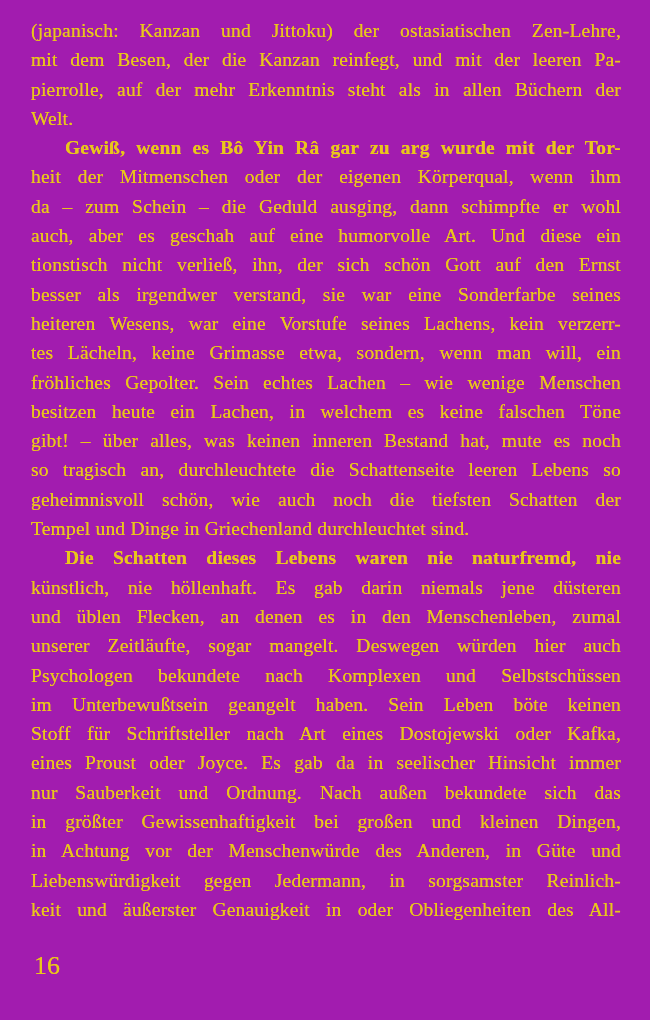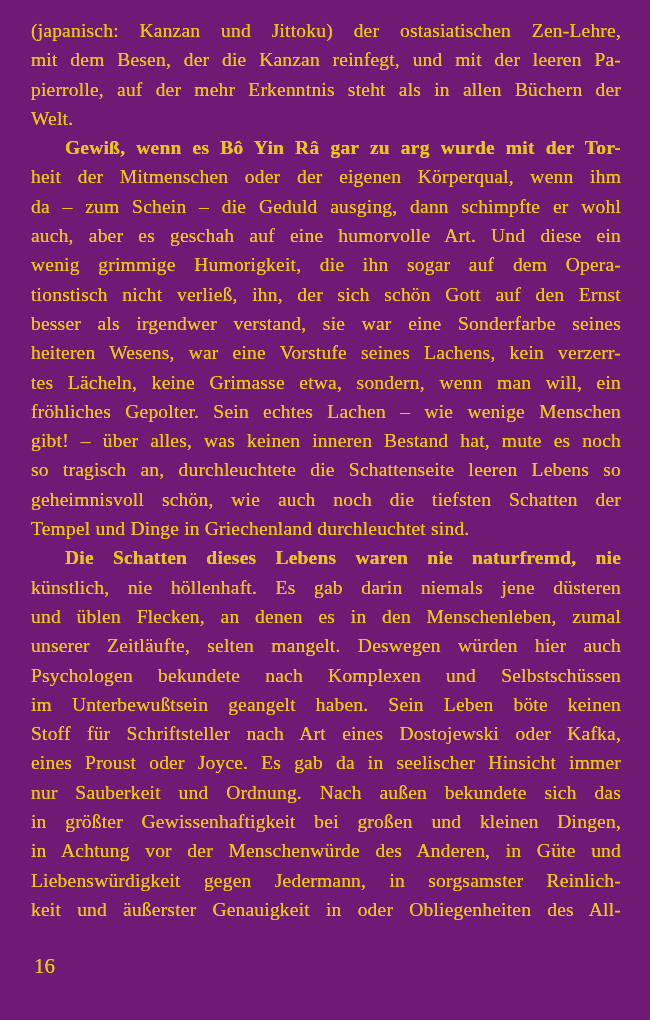--- a/index.html
+++ b/index.html
@@ -36,52 +36,52 @@
     text-align-last: left;
   }
   .line.indent {
     text-indent: 34px;
     font-weight: bold;
   }
   .page-number {
     position: absolute;
     left: 34px;
     top: 952px;
-    font-size: 21px;
+    font-size: 26px;
     line-height: 28px;
     text-shadow: 0 0 0.6px currentColor;
   }
 </style>
 </head>
 <body>
 
-<div class="book-page" style="background: #701a75; color: rgb(233, 197, 28);">
+<div class="book-page" style="background: #a21caf; color: rgb(233, 197, 28);">
   <div class="text-block" id="text-block">
       <div class="line">(japanisch: Kanzan und Jittoku) der ostasiatischen Zen-Lehre,</div>
       <div class="line">mit dem Besen, der die Kanzan reinfegt, und mit der leeren Pa-</div>
       <div class="line">pierrolle, auf der mehr Erkenntnis steht als in allen Büchern der</div>
       <div class="line para-end">Welt.</div>
       <div class="line indent">Gewiß, wenn es Bô Yin Râ gar zu arg wurde mit der Tor-</div>
       <div class="line">heit der Mitmenschen oder der eigenen Körperqual, wenn ihm</div>
       <div class="line">da – zum Schein – die Geduld ausging, dann schimpfte er wohl</div>
       <div class="line">auch, aber es geschah auf eine humorvolle Art. Und diese ein</div>
-      <div class="line">wenig grimmige Humorigkeit, die ihn sogar auf dem Opera-</div>
       <div class="line">tionstisch nicht verließ, ihn, der sich schön Gott auf den Ernst</div>
       <div class="line">besser als irgendwer verstand, sie war eine Sonderfarbe seines</div>
       <div class="line">heiteren Wesens, war eine Vorstufe seines Lachens, kein verzerr-</div>
       <div class="line">tes Lächeln, keine Grimasse etwa, sondern, wenn man will, ein</div>
       <div class="line">fröhliches Gepolter. Sein echtes Lachen – wie wenige Menschen</div>
+      <div class="line">besitzen heute ein Lachen, in welchem es keine falschen Töne</div>
       <div class="line">gibt! – über alles, was keinen inneren Bestand hat, mute es noch</div>
       <div class="line">so tragisch an, durchleuchtete die Schattenseite leeren Lebens so</div>
       <div class="line">geheimnisvoll schön, wie auch noch die tiefsten Schatten der</div>
       <div class="line para-end">Tempel und Dinge in Griechenland durchleuchtet sind.</div>
       <div class="line indent">Die Schatten dieses Lebens waren nie naturfremd, nie</div>
       <div class="line">künstlich, nie höllenhaft. Es gab darin niemals jene düsteren</div>
       <div class="line">und üblen Flecken, an denen es in den Menschenleben, zumal</div>
-      <div class="line">unserer Zeitläufte, selten mangelt. Deswegen würden hier auch</div>
+      <div class="line">unserer Zeitläufte, sogar mangelt. Deswegen würden hier auch</div>
       <div class="line">Psychologen bekundete nach Komplexen und Selbstschüssen</div>
       <div class="line">im Unterbewußtsein geangelt haben. Sein Leben böte keinen</div>
       <div class="line">Stoff für Schriftsteller nach Art eines Dostojewski oder Kafka,</div>
       <div class="line">eines Proust oder Joyce. Es gab da in seelischer Hinsicht immer</div>
       <div class="line">nur Sauberkeit und Ordnung. Nach außen bekundete sich das</div>
       <div class="line">in größter Gewissenhaftigkeit bei großen und kleinen Dingen,</div>
       <div class="line">in Achtung vor der Menschenwürde des Anderen, in Güte und</div>
       <div class="line">Liebenswürdigkeit gegen Jedermann, in sorgsamster Reinlich-</div>
       <div class="line">keit und äußerster Genauigkeit in oder Obliegenheiten des All-</div>
     </div>

